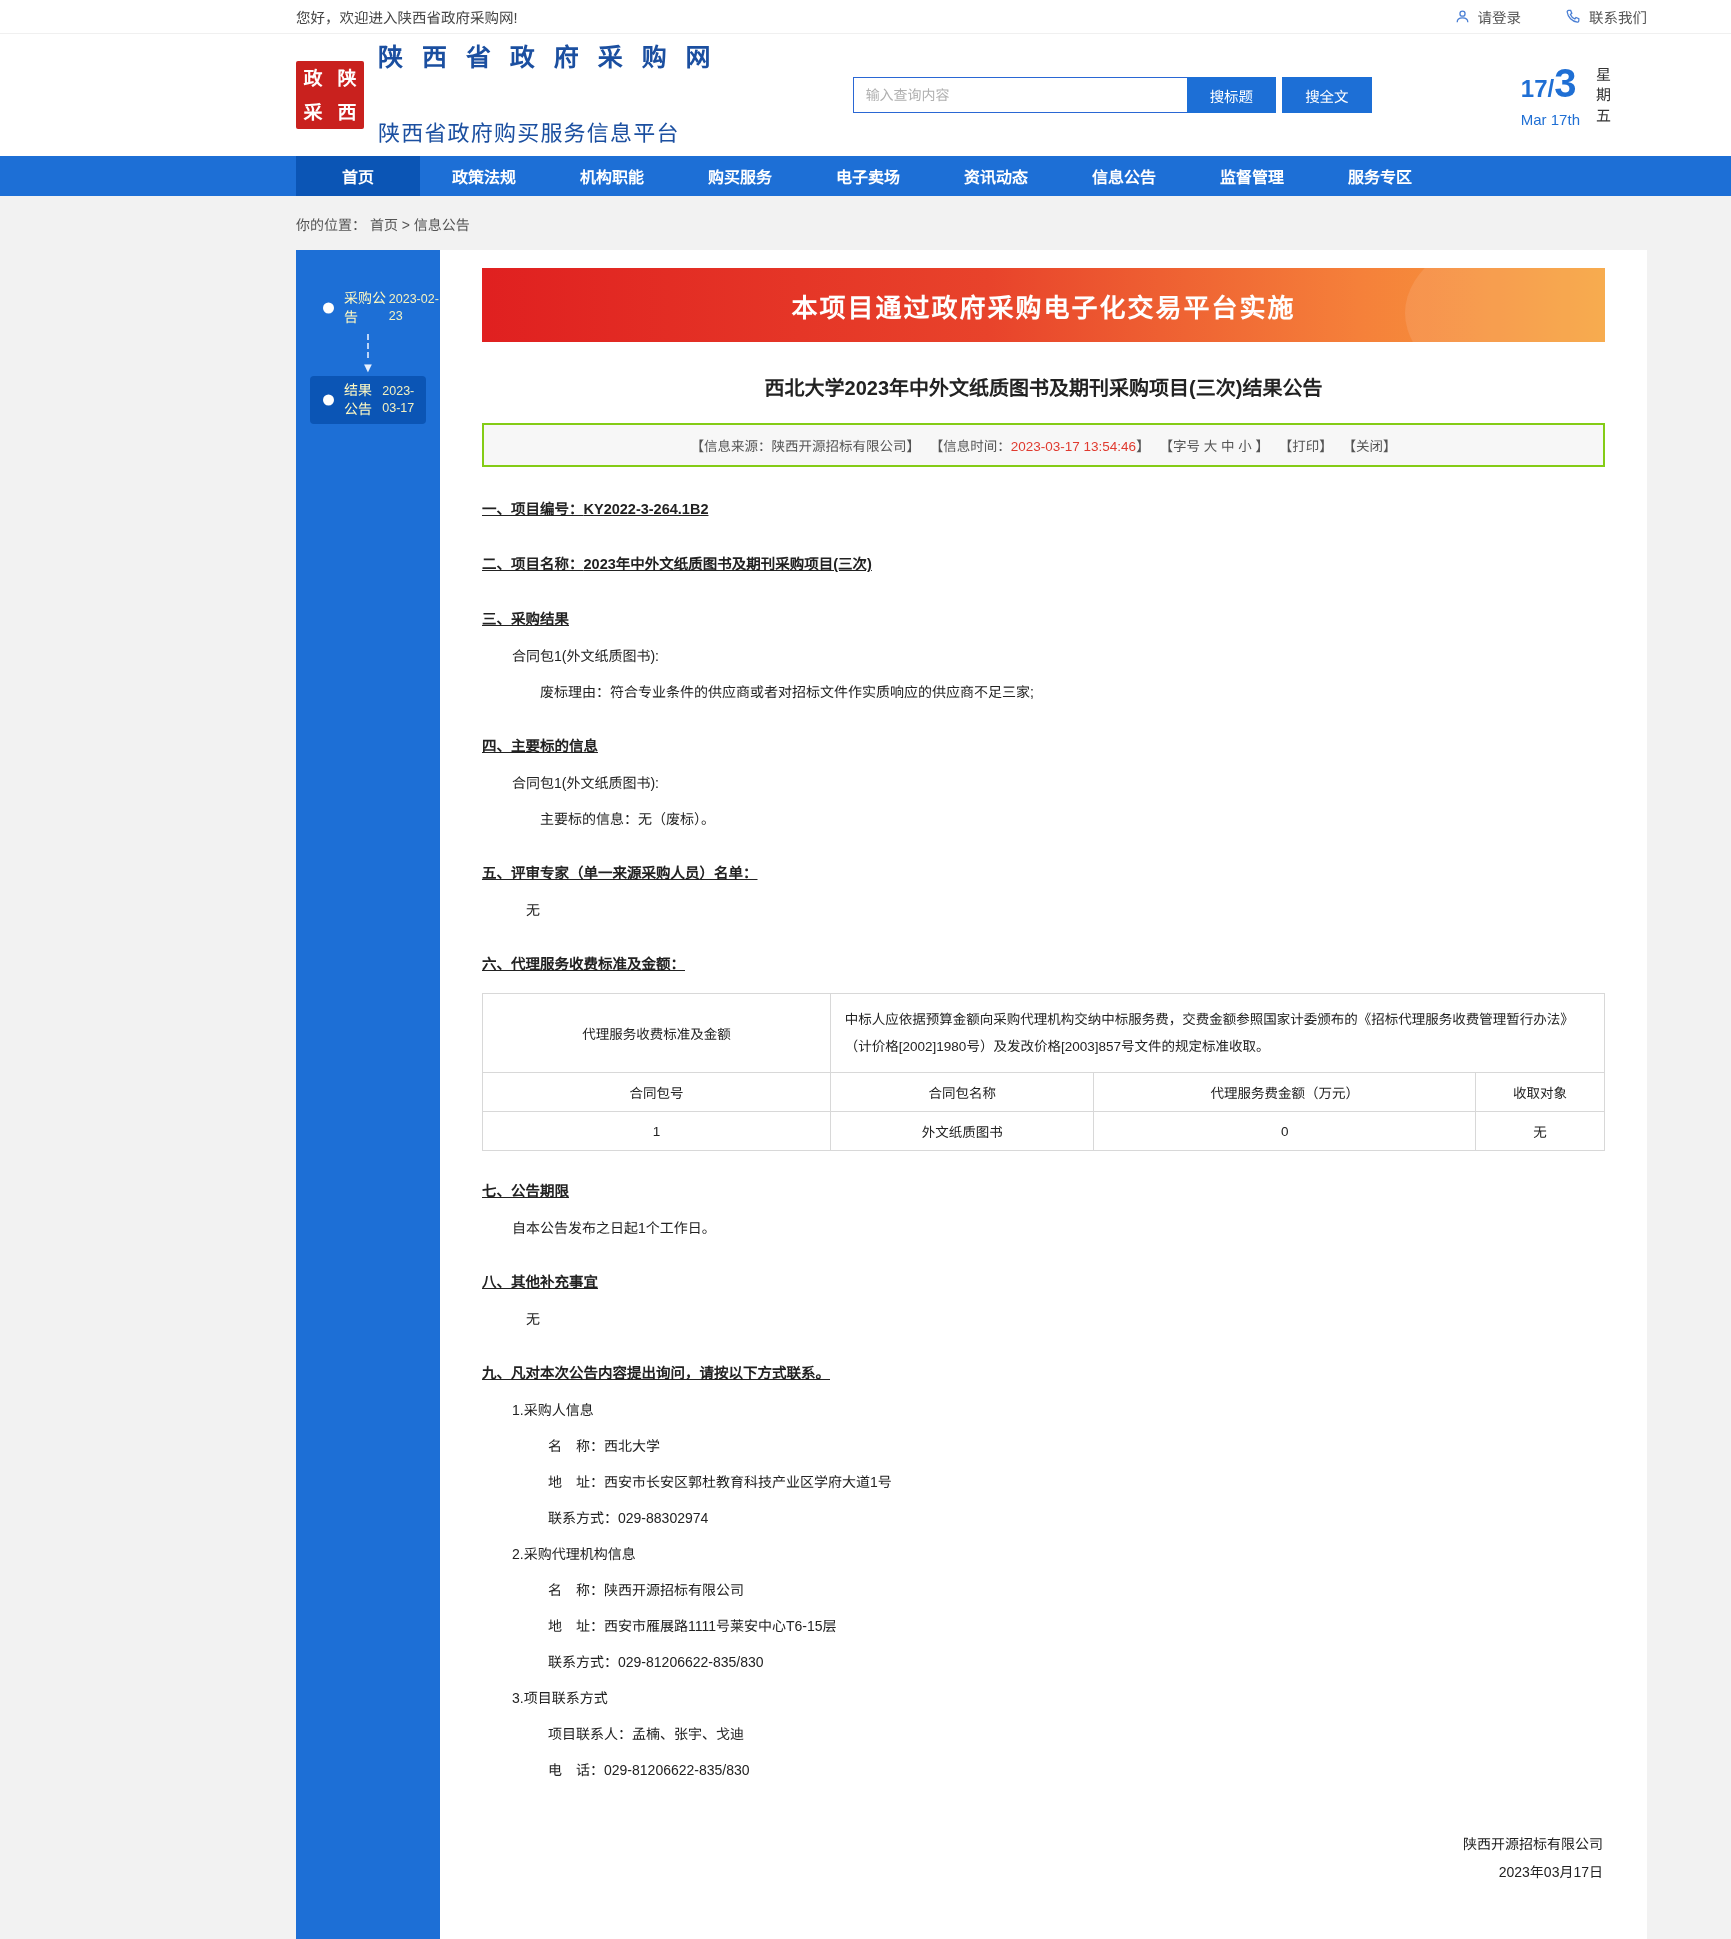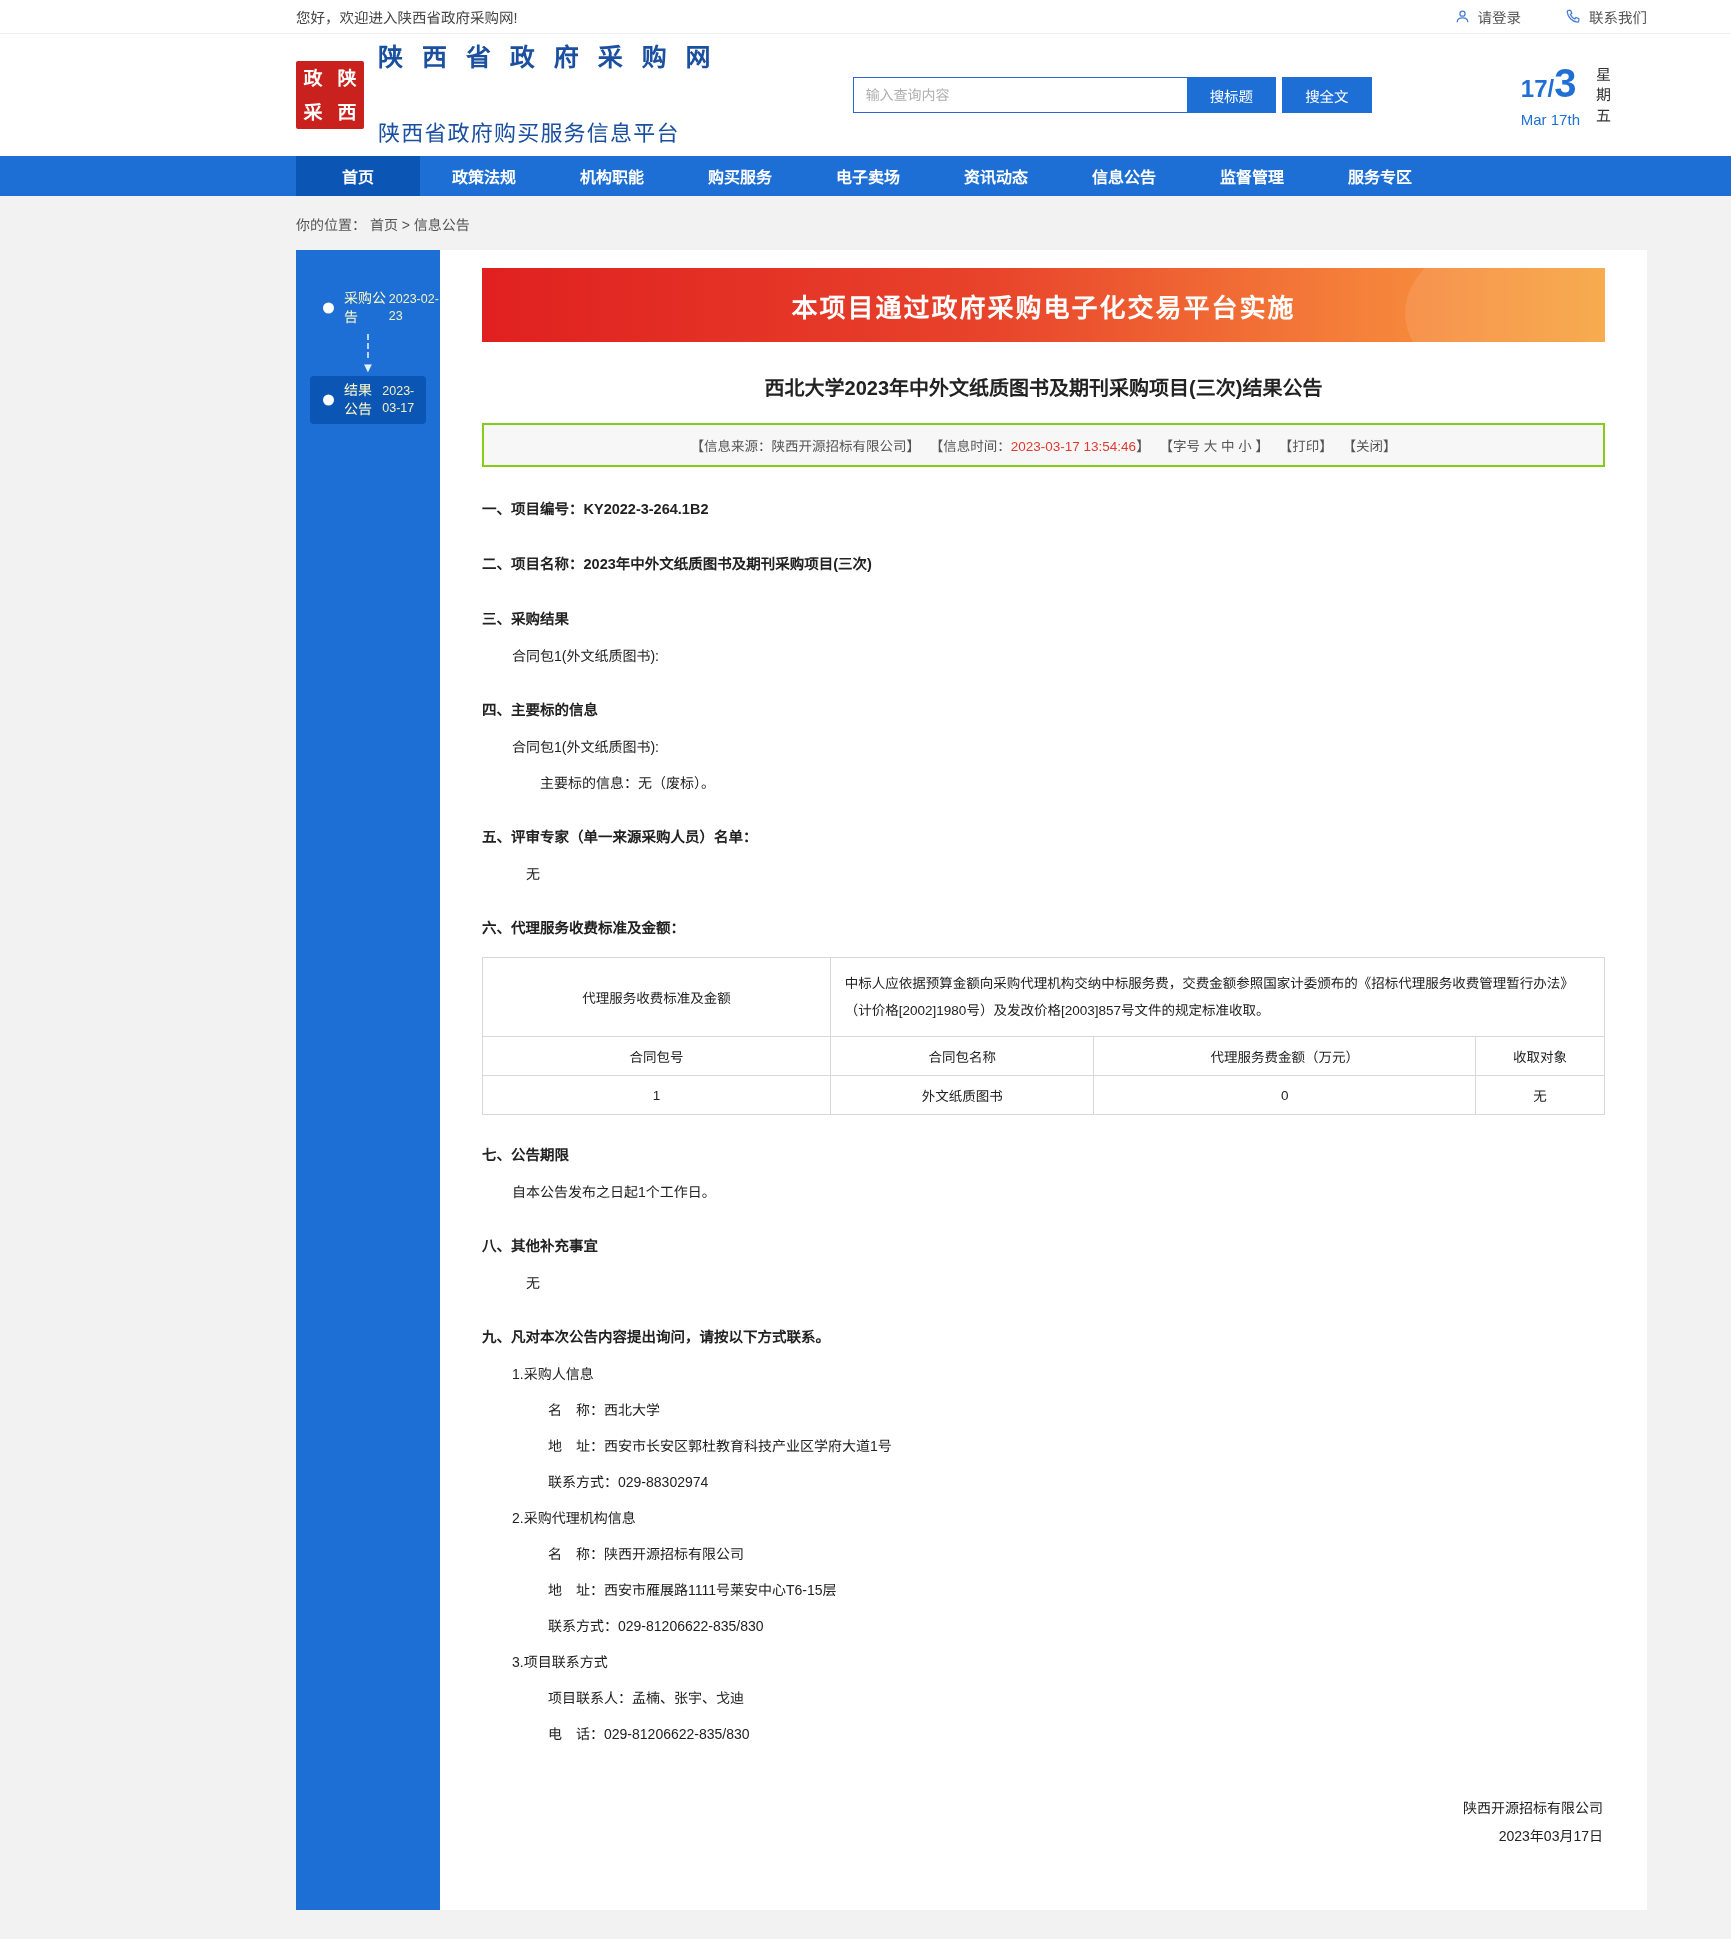--- a/index.html
+++ b/index.html
@@ -223,20 +223,21 @@
   .meta .time { color: #e03a2f; }
   .meta .sep { display: inline-block; width: 6px; }
   .meta a { color: #555; text-decoration: none; }
 
   .sec {
     font-size: 14.5px;
     color: #222;
     font-weight: bold;
     margin: 26px 0 0 0;
     line-height: 2;
+    text-decoration: underline;
   }
   .ln {
     font-size: 14px;
     color: #222;
     line-height: 2;
     margin: 8px 0 0 0;
   }
   .ind1 { padding-left: 30px; }
   .ind2 { padding-left: 58px; }
   .ind3 { padding-left: 44px; }
@@ -386,20 +387,21 @@
     <div class="sec">
       <span>一、项目编号：</span><span>KY2022-3-264.1B2</span>
     </div>
 
     <div class="sec">
       <span>二、项目名称：</span><span>2023年中外文纸质图书及期刊采购项目(三次)</span>
     </div>
 
     <div class="sec">三、采购结果</div>
     <div class="ln ind1">合同包1(外文纸质图书):</div>
+    <div class="ln ind2">废标理由：符合专业条件的供应商或者对招标文件作实质响应的供应商不足三家;</div>
 
     <div class="sec">四、主要标的信息</div>
     <div class="ln ind1">合同包1(外文纸质图书):</div>
     <div class="ln ind2">主要标的信息：无（废标）。</div>
 
     <div class="sec">五、评审专家（单一来源采购人员）名单：</div>
     <div class="ln ind3">无</div>
 
     <div class="sec">六、代理服务收费标准及金额：</div>
 

